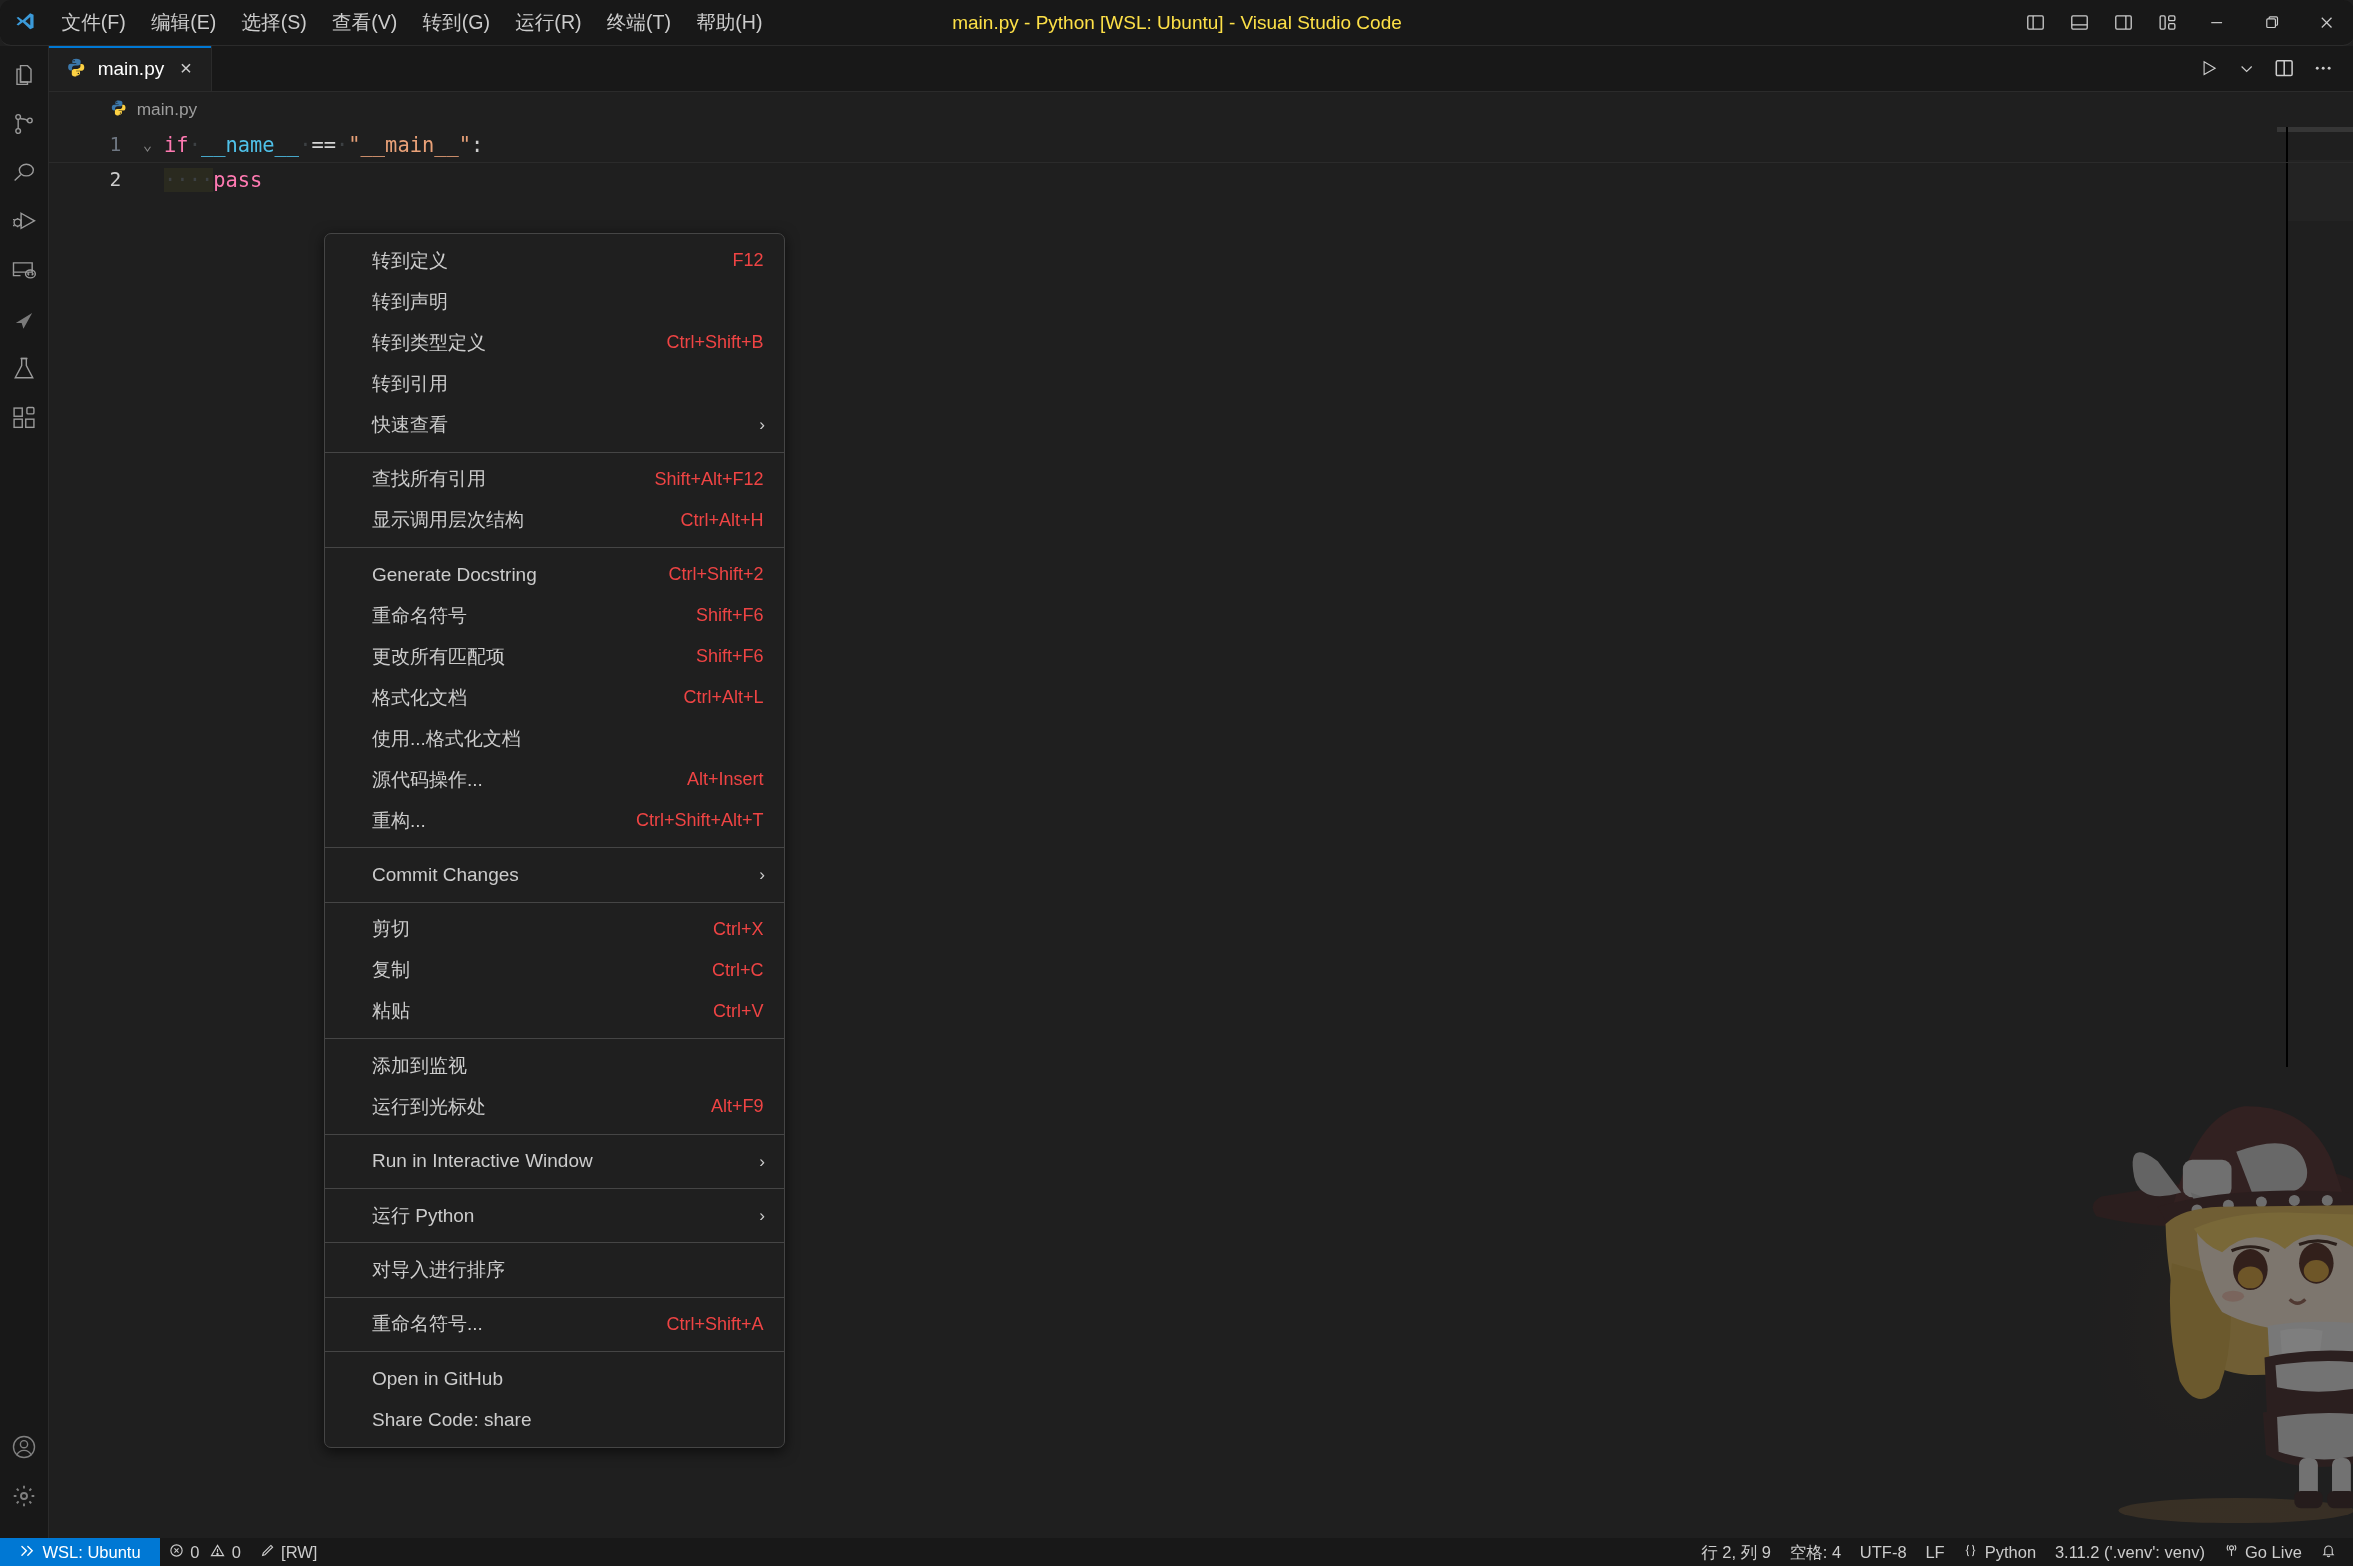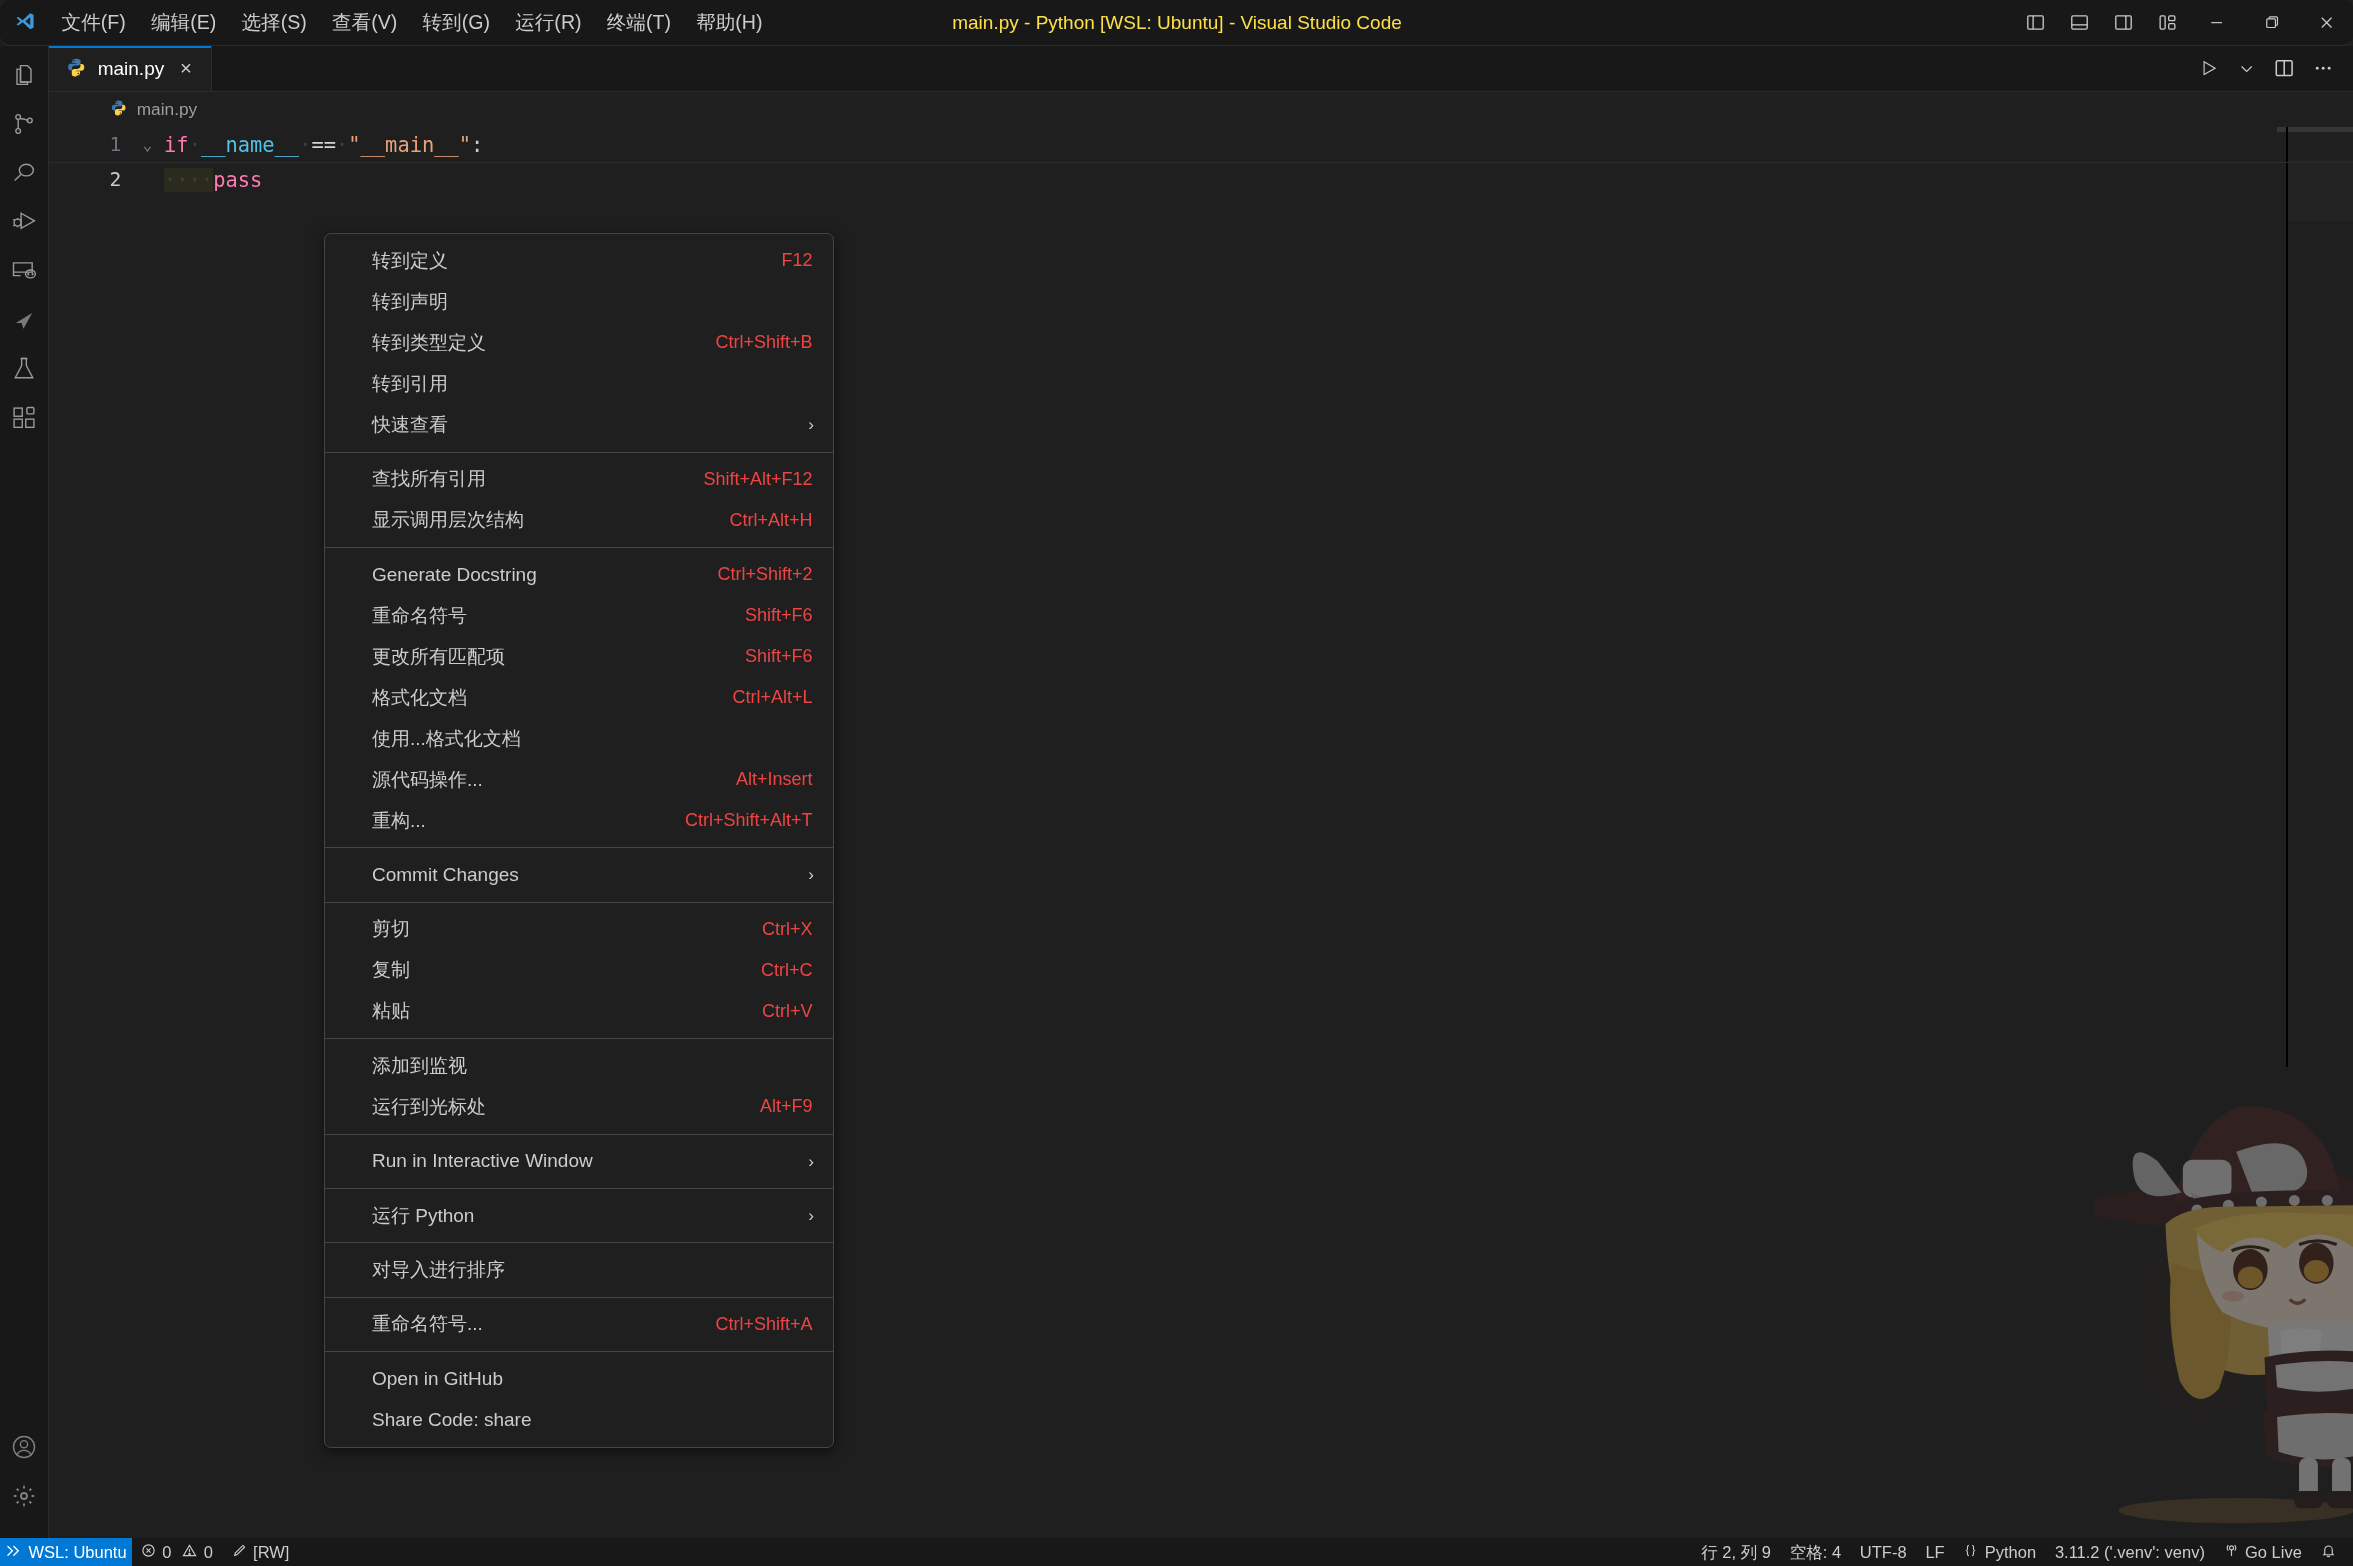--- a/index.html
+++ b/index.html
@@ -122,21 +122,21 @@
   }
   .minimap-slider { position: absolute; top: 0; right: 0; width: 77px; height: 4.7px; background: #5a5a5a66; }
   .vert-rule { position: absolute; top: 0; bottom: 0; right: 66px; width: 1.6px; background: #000; }
   .mm-band { position: absolute; right: 0; width: 67px; background: #232323; }
 
   
   .mascot { position: absolute; right: 0; bottom: 0; width: 314px; height: 471px; pointer-events: none; }
 
   
   .ctx-menu {
-    position: absolute; left: 324px; top: 187px; width: 510px;
+    position: absolute; left: 324px; top: 187px; width: 461px;
     background: #1f1f1f; border: 0.8px solid #454545; border-radius: 7px;
     box-shadow: 0 3.1px 14px rgba(0,0,0,.6);
     padding: 6.3px 0; z-index: 200;
   }
   .ctx-item {
     display: flex; align-items: center; height: 41px;
     padding: 0 17.3px 0 47px; cursor: default; position: relative;
   }
   .ctx-label { color: #cccccc; font-size: 19px; white-space: nowrap; }
   .ctx-key { margin-left: auto; color: #ef4444; font-size: 18px; white-space: nowrap; padding-right: 3.1px; }
@@ -144,21 +144,21 @@
   .ctx-sep { height: 0.8px; background: #454545; margin: 6.3px 0; }
 
   
   .statusbar {
     height: 29px; flex: 0 0 29px; background: #181818;
     display: flex; align-items: stretch; font-size: 16.5px; color: #cccccc;
     position: relative; z-index: 60;
   }
   .sb-remote {
     background: #0078d4; color: #ffffff; display: flex; align-items: center;
-    gap: 7.8px; padding: 0 5px; cursor: default;
+    gap: 7.8px; padding: 0 19px; cursor: default;
   }
   .sb-item { display: flex; align-items: center; gap: 6.3px; padding: 0 9.4px; cursor: default; }
   .sb-left { display: flex; align-items: stretch; }
   .sb-right { margin-left: auto; display: flex; align-items: stretch; padding-right: 9px; }
 </style>
 </head>
 <body>
 
 <div id="app">
 

